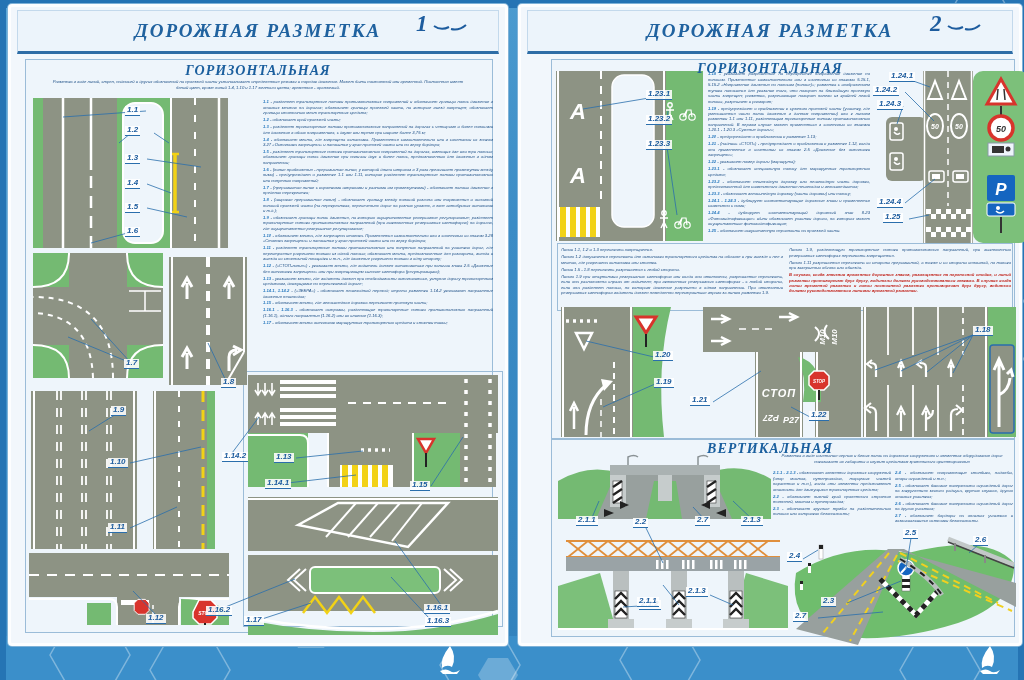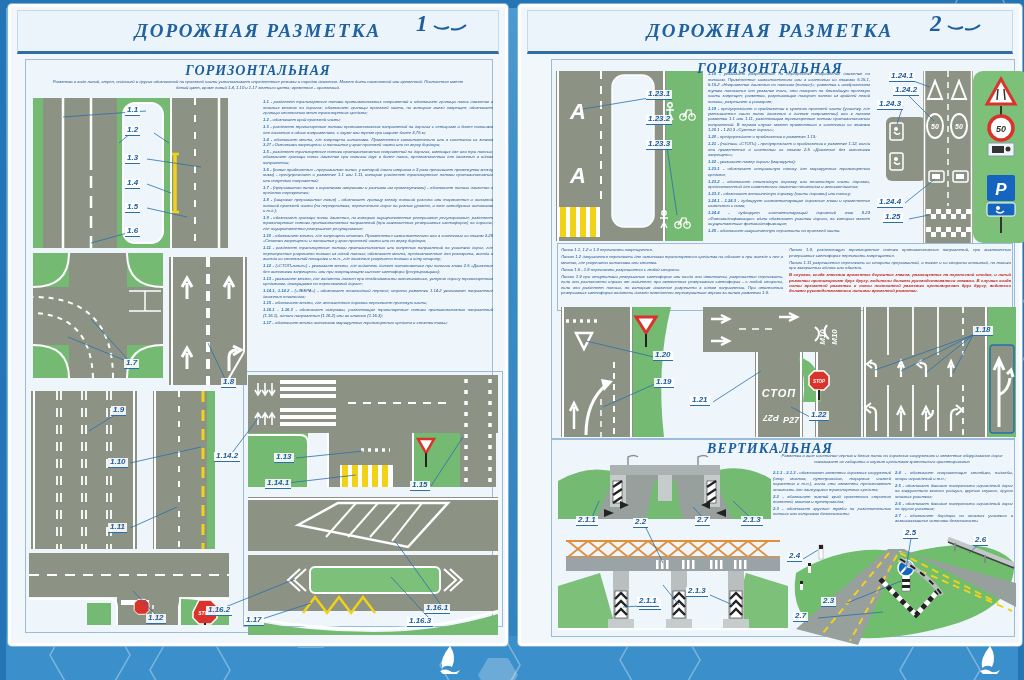--- a/index.html
+++ b/index.html
@@ -241,27 +241,27 @@
     <span class="lbl" style="left:114px;top:147px">1.3</span>
     <span class="lbl" style="left:114px;top:172px">1.4</span>
     <span class="lbl" style="left:114px;top:196px">1.5</span>
     <span class="lbl" style="left:114px;top:220px">1.6</span>
     <span class="lbl" style="left:113px;top:352px">1.7</span>
     <span class="lbl" style="left:210px;top:371px">1.8</span>
     <span class="lbl" style="left:100px;top:399px">1.9</span>
     <span class="lbl" style="left:97px;top:451px">1.10</span>
     <span class="lbl" style="left:97px;top:516px">1.11</span>
     <span class="lbl" style="left:135px;top:607px">1.12</span>
-    <span class="lbl" style="left:203px;top:445px">1.14.2</span>
+    <span class="lbl" style="left:211px;top:445px">1.14.2</span>
     <span class="lbl" style="left:263px;top:446px">1.13</span>
     <span class="lbl" style="left:254px;top:472px">1.14.1</span>
     <span class="lbl" style="left:399px;top:474px">1.15</span>
     <span class="lbl" style="left:195px;top:599px">1.16.2</span>
     <span class="lbl" style="left:413px;top:597px">1.16.1</span>
-    <span class="lbl" style="left:396px;top:610px">1.16.3</span>
+    <span class="lbl" style="left:414px;top:610px">1.16.3</span>
     <span class="lbl" style="left:233px;top:609px">1.17</span>
 
     <svg class="leaders" width="494" height="636">
       <line x1="135" y1="104" x2="52" y2="110"></line>
       <line x1="120" y1="126" x2="108" y2="136"></line>
         <line x1="143" y1="126" x2="158" y2="136"></line>
       <line x1="136" y1="152" x2="190" y2="160"></line>
       <line x1="136" y1="177" x2="160" y2="186"></line>
       <line x1="136" y1="201" x2="176" y2="210"></line>
       <line x1="120" y1="225" x2="80" y2="236"></line>
@@ -636,21 +636,21 @@
           <p class="itm"><b>2.5</b> - обозначает боковые поверхности ограждений дорог на закруглениях малого радиуса, крутых спусках, других опас­ных участках;</p>
           <p class="itm"><b>2.6</b> - обозначает боковые поверхности ограждений дорог на других участках;</p>
           <p class="itm"><b>2.7</b> - обозначает бордюры на опасных участках и возвышающиеся островки безопасности.</p>
         </div>
     </div>
 
     <span class="lbl" style="left:125px;top:83px">1.23.1</span>
     <span class="lbl" style="left:125px;top:108px">1.23.2</span>
     <span class="lbl" style="left:125px;top:133px">1.23.3</span>
     <span class="lbl" style="left:368px;top:65px">1.24.1</span>
-    <span class="lbl" style="left:372px;top:79px">1.24.2</span>
+    <span class="lbl" style="left:352px;top:79px">1.24.2</span>
     <span class="lbl" style="left:356px;top:93px">1.24.3</span>
     <span class="lbl" style="left:356px;top:191px">1.24.4</span>
     <span class="lbl" style="left:362px;top:206px">1.25</span>
     <span class="lbl" style="left:132px;top:344px">1.20</span>
     <span class="lbl" style="left:133px;top:371px">1.19</span>
     <span class="lbl" style="left:169px;top:389px">1.21</span>
     <span class="lbl" style="left:288px;top:404px">1.22</span>
     <span class="lbl" style="left:452px;top:319px">1.18</span>
     <span class="lbl" style="left:55px;top:509px">2.1.1</span>
     <span class="lbl" style="left:112px;top:511px">2.2</span>

